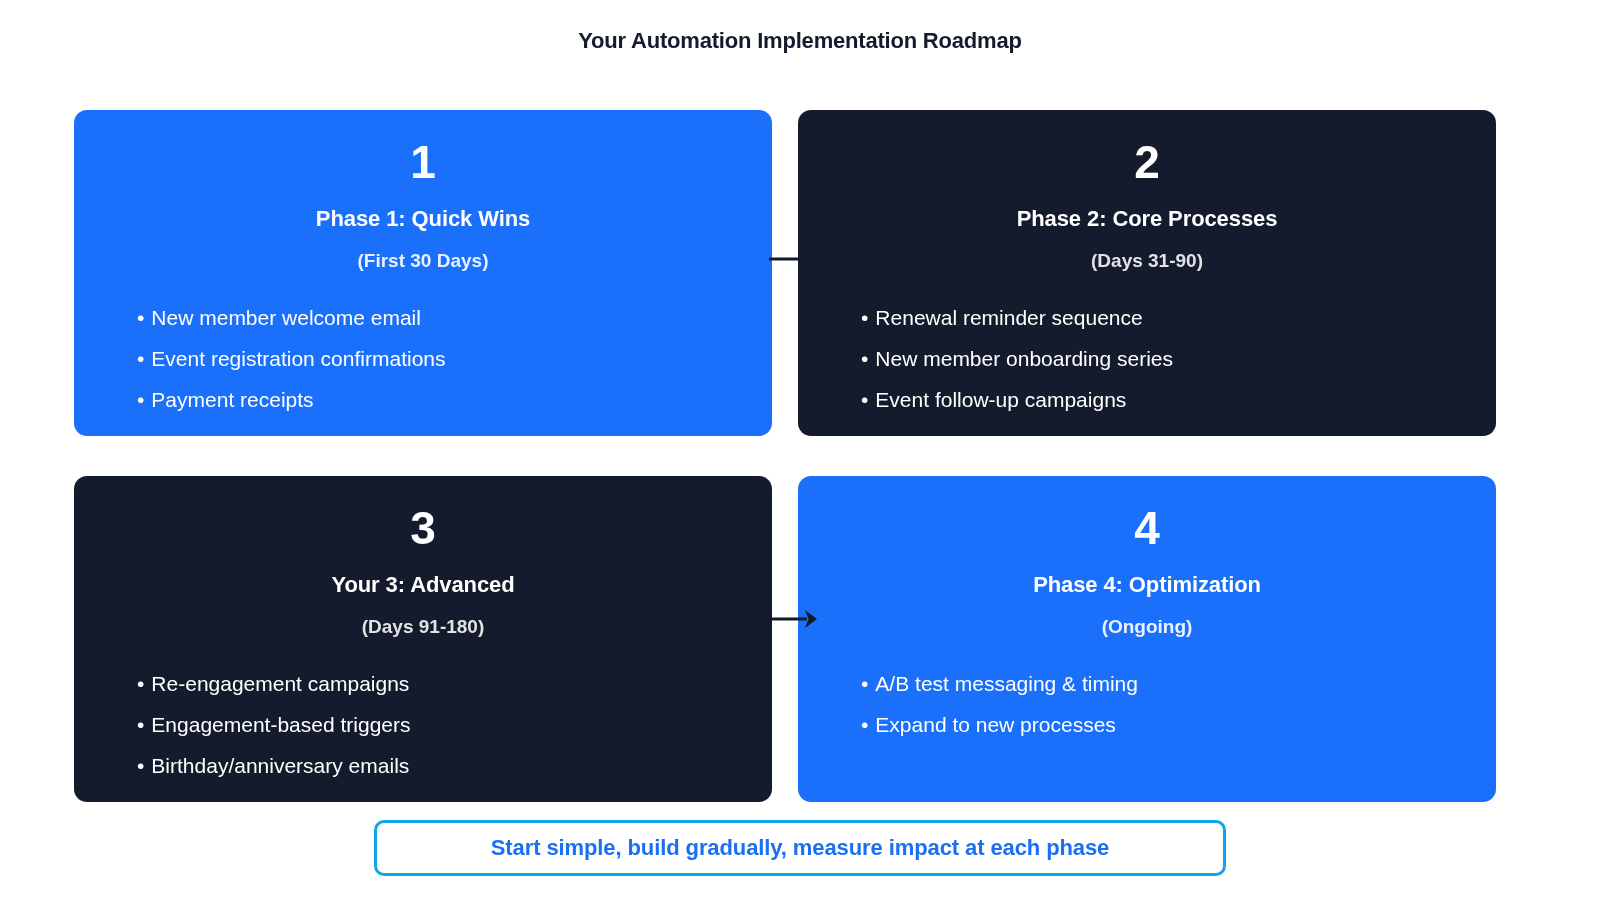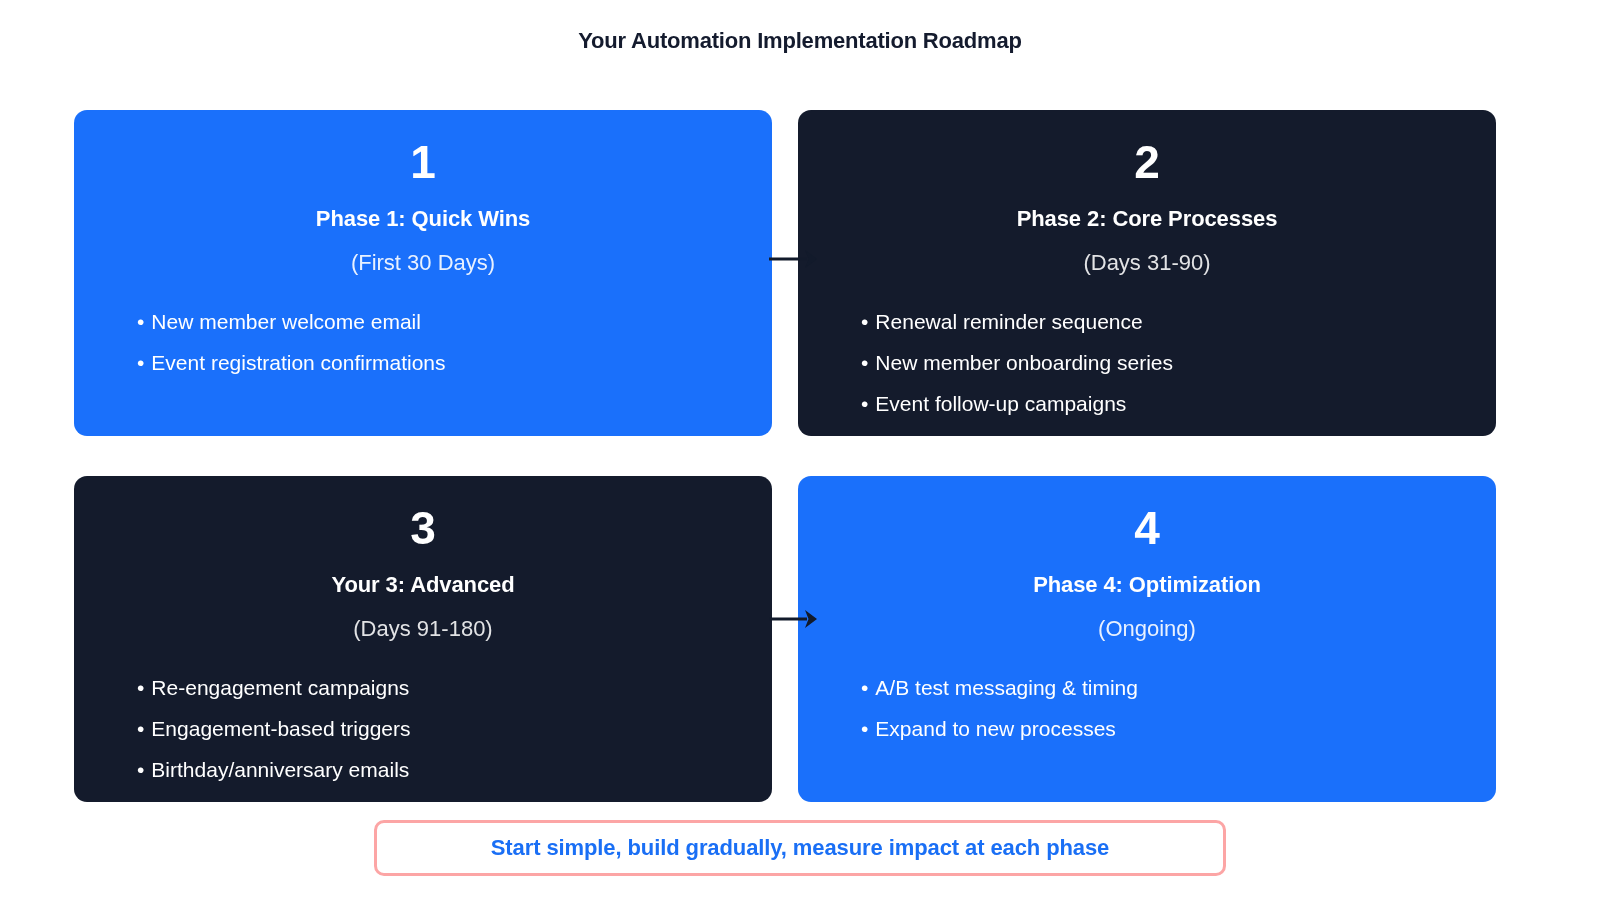--- a/index.html
+++ b/index.html
@@ -57,22 +57,22 @@
   .card-title {
     text-align:center;
     font-size:22px;
     font-weight:700;
     color:#ffffff;
     margin-top:18px;
     letter-spacing:-0.1px;
   }
   .card-period {
     text-align:center;
-    font-size:22px;
-    font-weight:400;
+    font-size:19px;
+    font-weight:700;
     margin-top:18px;
   }
   .card.blue .card-period { color:rgba(255,255,255,0.90); }
   .card.dark .card-period { color:rgba(255,255,255,0.88); }
 
   .card-list {
     list-style:none;
     margin-top:26px;
     padding-left:63px;
   }
@@ -92,21 +92,21 @@
   }
   .arrow svg { display:block; width:52px; height:26px; }
   .arrow-1 { left:767px; top:246px; }
   .arrow-2 { left:767px; top:606px; }
 
   
   .footer-banner {
     position:absolute;
     left:374px; top:820px;
     width:852px; height:56px;
-    border:3px solid #fca5a5;
+    border:3px solid #0ea5e9;
     border-radius:10px;
     background:#ffffff;
     display:flex;
     align-items:center;
     justify-content:center;
     text-align:center;
   }
   .footer-text {
     font-size:22px;
     font-weight:700;
@@ -123,20 +123,21 @@
 
   <div class="grid">
 
     <div class="card blue">
       <div class="card-number">1</div>
       <div class="card-title">Phase 1: Quick Wins</div>
       <div class="card-period">(First 30 Days)</div>
       <ul class="card-list">
         <li><span class="bullet-dot">•</span><span>New member welcome email</span></li>
         <li><span class="bullet-dot">•</span><span>Event registration confirmations</span></li>
+        <li><span class="bullet-dot">•</span><span>Payment receipts</span></li>
       </ul>
     </div>
 
     <div class="card dark">
       <div class="card-number">2</div>
       <div class="card-title">Phase 2: Core Processes</div>
       <div class="card-period">(Days 31-90)</div>
       <ul class="card-list">
         <li><span class="bullet-dot">•</span><span>Renewal reminder sequence</span></li>
         <li><span class="bullet-dot">•</span><span>New member onboarding series</span></li>

